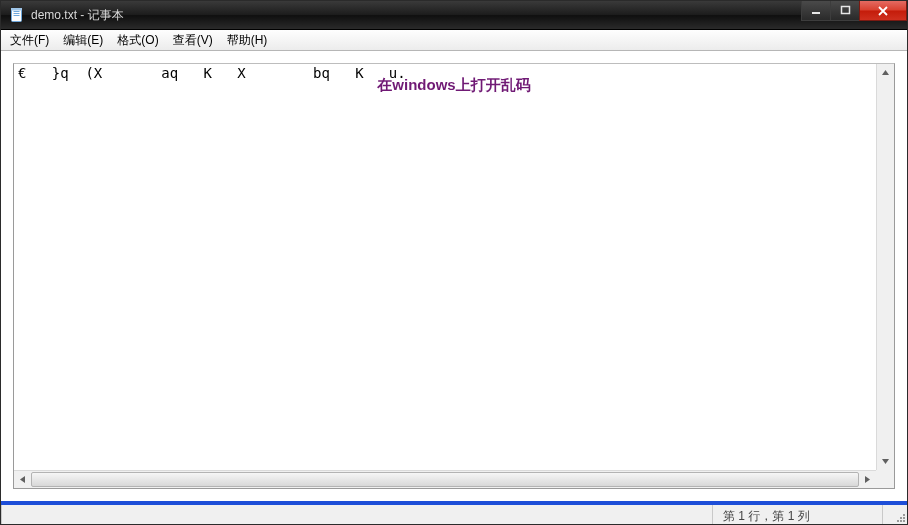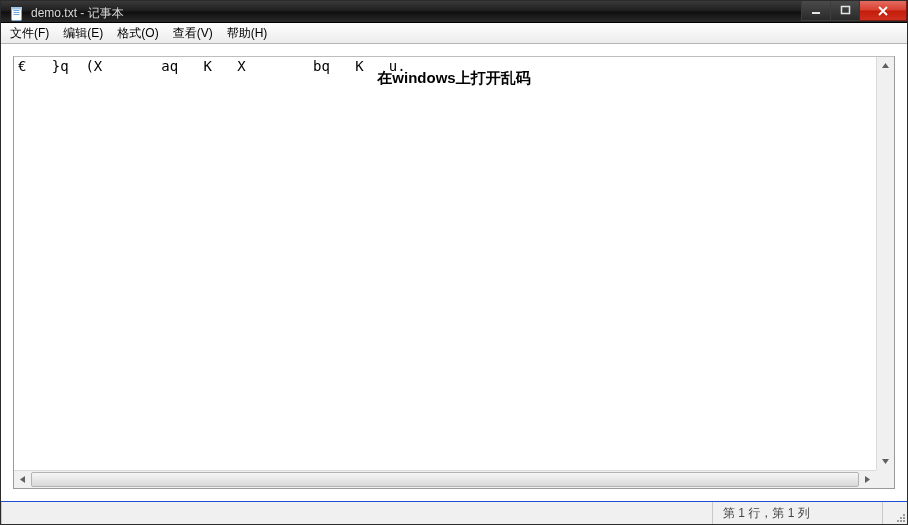--- a/index.html
+++ b/index.html
@@ -1,48 +1,48 @@
 <!DOCTYPE html>
 <html><head>
   <meta charset="utf-8">
   <style>
     * { margin:0; padding:0; box-sizing:border-box; }
     html,body { width:908px; height:525px; font-family:"Microsoft YaHei","SimSun",Tahoma,sans-serif; overflow:hidden; }
     .window { width:908px; height:525px; border:1px solid #2b2b2b; background:#fff; display:flex; flex-direction:column; }
     
-    .titlebar { height:22px; background:linear-gradient(to bottom,#3a3a3a 0%, #1d1d1d 48%, #0f0f0f 52%, #2a2a2a 100%); display:flex; align-items:flex-end; color:#d9d9d9; font-size:12px; border-bottom:1px solid #000; }
+    .titlebar { height:29px; background:linear-gradient(to bottom,#3a3a3a 0%, #1d1d1d 48%, #0f0f0f 52%, #2a2a2a 100%); display:flex; align-items:center; color:#d9d9d9; font-size:12px; border-bottom:1px solid #000; }
     .titlebar .icon { width:16px; height:16px; margin:0 6px 0 8px; display:inline-flex; align-items:center; justify-content:center; }
     .titlebar .title { flex:1; padding-top:1px; white-space:nowrap; overflow:hidden; }
     .winbtns { display:flex; height:100%; align-items:flex-start; }
     .winbtn { height:20px; display:flex; align-items:center; justify-content:center; border:1px solid #3d3d3d; border-top:none; margin-left:-1px; }
     .winbtn.min,.winbtn.max { width:30px; background:linear-gradient(to bottom,#4a4a4a,#2a2a2a); color:#d0d0d0; }
     .winbtn.close { width:48px; background:linear-gradient(to bottom,#e46b62 0%, #d9402f 48%, #c41c0a 52%, #cf2f1e 100%); color:#fff; border-color:#7a1a12; }
     .winbtn svg { display:block; }
     
     .menubar { height:21px; background:linear-gradient(to bottom,#fefefe,#ececec); border-bottom:1px solid #b6b6b6; display:flex; align-items:center; font-size:12px; color:#000; padding:4px 2px; }
     .menuitem { padding:0 7px; height:19px; line-height:19px; cursor:default; }
     
     .client { flex:1; border:1px solid #9a9a9a; border-top-color:#bdbdbd; margin:12px; display:flex; flex-direction:column; background:#fff; position:relative; }
     .editwrap { flex:1; position:relative; }
     .editarea { position:absolute; inset:0; padding:1px 3px 0 4px; font-family:"SimSun","NSimSun",monospace; font-size:14px; line-height:17px; color:#000; white-space:pre; overflow:hidden; }
-    .annotation { position:absolute; top:12px; left:50%; transform:translateX(-50%); color:#000000; font-weight:700; font-size:15px; font-family:"Microsoft YaHei","SimHei",sans-serif; }
+    .annotation { position:absolute; top:12px; left:50%; transform:translateX(-50%); color:#701a75; font-weight:700; font-size:15px; font-family:"Microsoft YaHei","SimHei",sans-serif; }
     
     .vscroll { position:absolute; top:0; right:0; bottom:18px; width:18px; background:#f0f0f0; border-left:1px solid #dadada; }
     .vscroll .arrow { position:absolute; left:0; right:0; height:17px; display:flex; align-items:center; justify-content:center; color:#5a5a5a; }
     .vscroll .arrow.up { top:0; }
     .vscroll .arrow.down { bottom:0; }
     .hscroll { position:absolute; left:0; right:0; bottom:0; height:18px; background:#f0f0f0; border-top:1px solid #dadada; }
     .hscroll .arrow { position:absolute; top:0; bottom:0; width:17px; display:flex; align-items:center; justify-content:center; color:#5a5a5a; }
     .hscroll .arrow.left { left:0; }
     .hscroll .arrow.right { right:18px; }
     .hscroll .track { position:absolute; left:17px; right:35px; top:0; bottom:0; }
     .hscroll .thumb { position:absolute; left:0; right:0; top:1px; bottom:1px; background:linear-gradient(to bottom,#f6f6f6,#d8d8d8); border:1px solid #b3b3b3; border-radius:2px; }
     .sizegrip { position:absolute; right:0; bottom:0; width:18px; height:18px; background:#f0f0f0; }
     
-    .statusbar { height:23px; background:#f0f0f0; border-top:1px solid #1d4ed8; display:flex; font-size:12px; color:#444; }
+    .statusbar { height:23px; background:#f0f0f0; border-top:4px solid #1d4ed8; display:flex; font-size:12px; color:#444; }
     .statusbar .pane { border-left:1px solid #c9c9c9; padding:3px 10px 0 10px; }
     .statusbar .flex { flex:1; }
     .statusbar .pane.pos { width:170px; }
     .statusbar .pane.last { width:25px; position:relative; }
     .grip-dots { position:absolute; right:2px; bottom:2px; width:12px; height:12px; }
     .grip-dots span { position:absolute; width:2px; height:2px; background:#9a9a9a; }
   </style>
 </head>
 <body>
 

